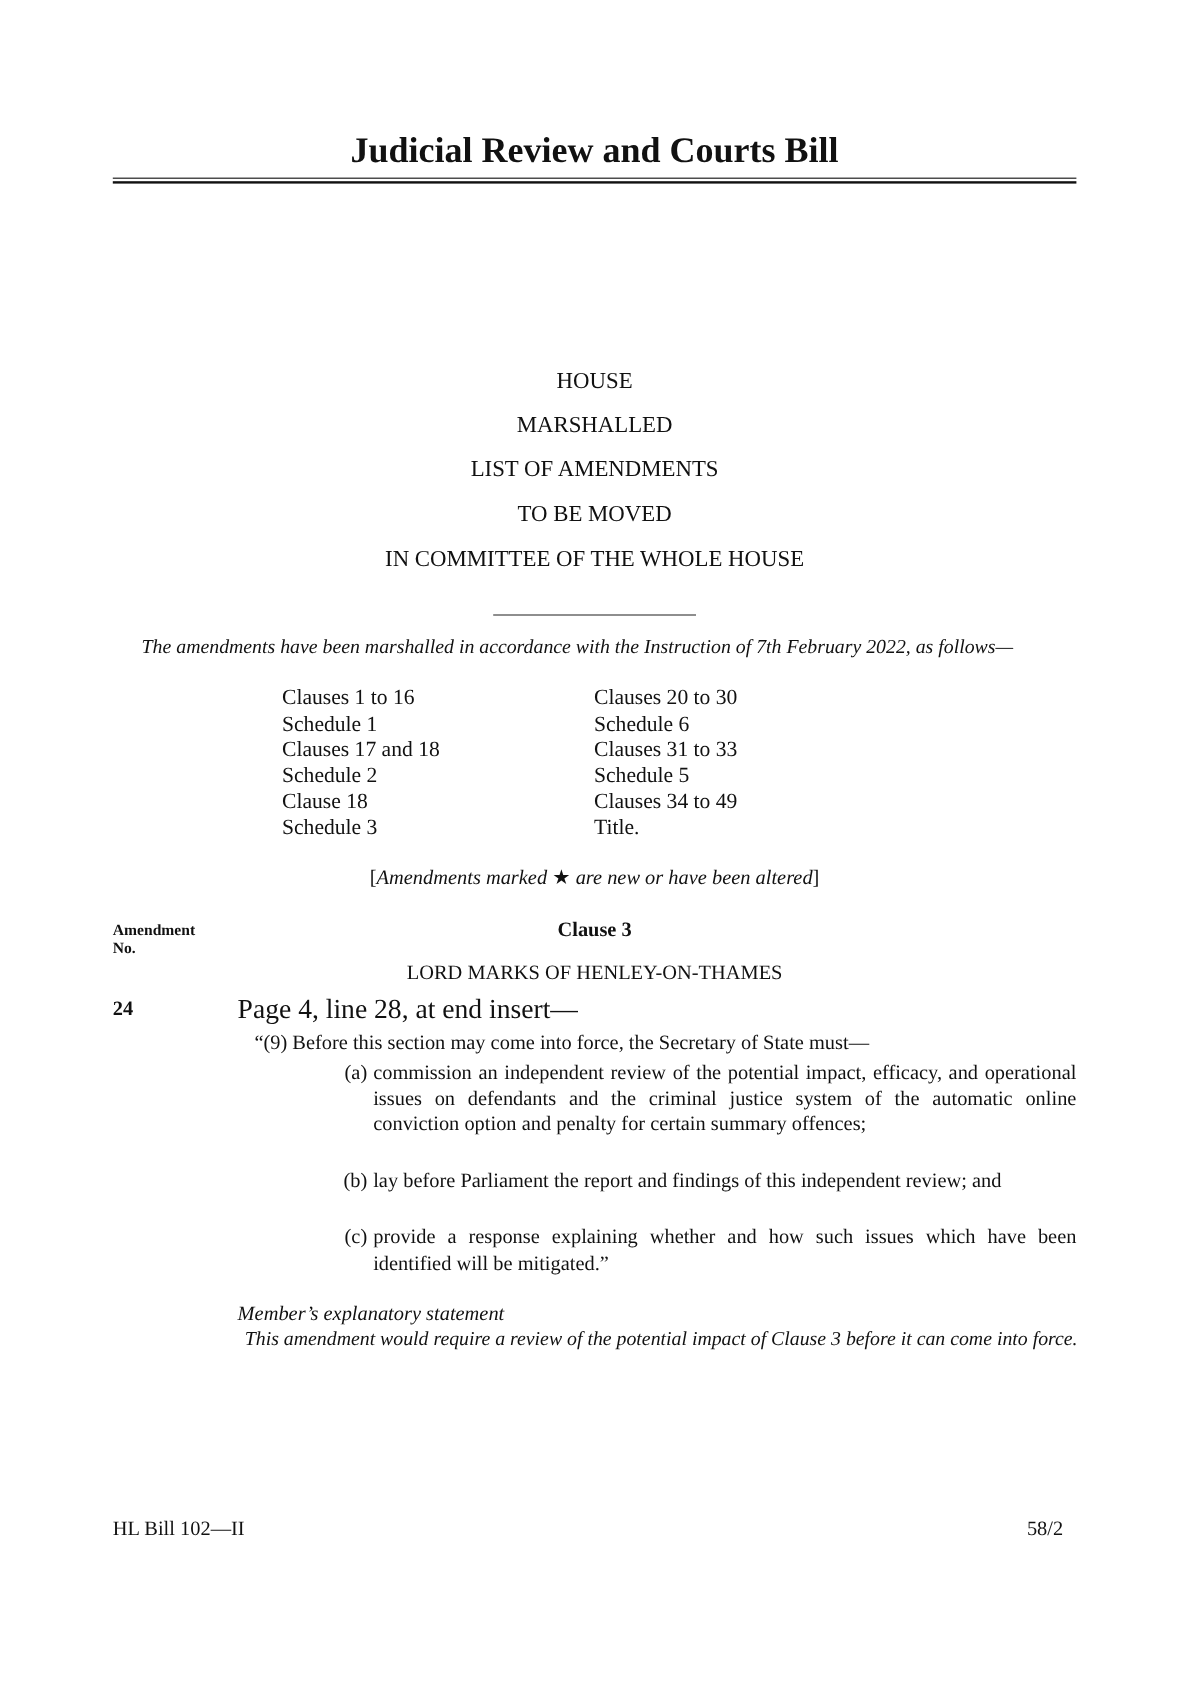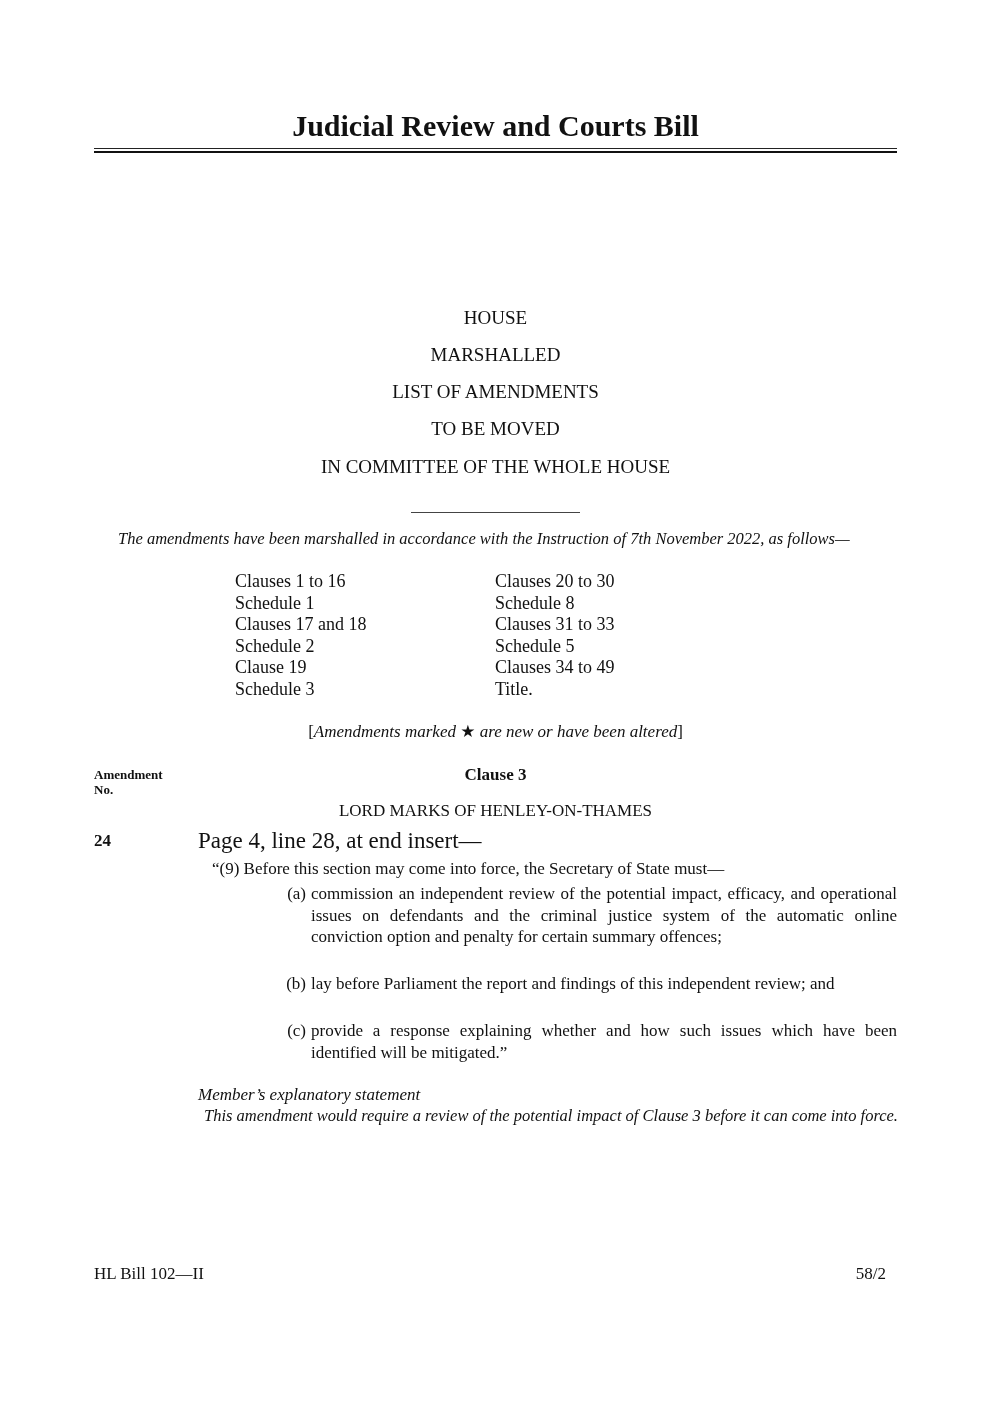--- a/index.html
+++ b/index.html
@@ -39,33 +39,33 @@
 <div class="abs rule-thick"></div>
 
 <div class="abs heading-line" style="top:306px">HOUSE</div>
 <div class="abs heading-line" style="top:343px">MARSHALLED</div>
 <div class="abs heading-line" style="top:380px">LIST OF AMENDMENTS</div>
 <div class="abs heading-line" style="top:417px">TO BE MOVED</div>
 <div class="abs heading-line" style="top:455px">IN COMMITTEE OF THE WHOLE HOUSE</div>
 
 <div class="abs short-rule"></div>
 
-<div class="abs intro"><span class="ind"></span><span>The amendments have been marshalled in accordance with the Instruction of 7th November 2022, as follows—</span></div>
+<div class="abs intro"><span class="ind"></span><span>The amendments have been marshalled in accordance with the Instruction of 7th February 2022, as follows—</span></div>
 
 <div class="abs col" style="left:235px; top:571px">
   <div>Clauses 1 to 16</div>
   <div>Schedule 1</div>
   <div>Clauses 17 and 18</div>
   <div>Schedule 2</div>
-  <div>Clause 19</div>
+  <div>Clause 18</div>
   <div>Schedule 3</div>
 </div>
 <div class="abs col" style="left:495px; top:571px">
   <div>Clauses 20 to 30</div>
-  <div>Schedule 8</div>
+  <div>Schedule 6</div>
   <div>Clauses 31 to 33</div>
   <div>Schedule 5</div>
   <div>Clauses 34 to 49</div>
   <div>Title.</div>
 </div>
 
 <div class="abs note"><span>[</span><i>Amendments marked </i><span>★</span><i> are new or have been altered</i><span>]</span></div>
 
 <div class="abs amend-no-label" style="width:90px">Amendment No.</div>
 <div class="abs clause-head">Clause 3</div>

